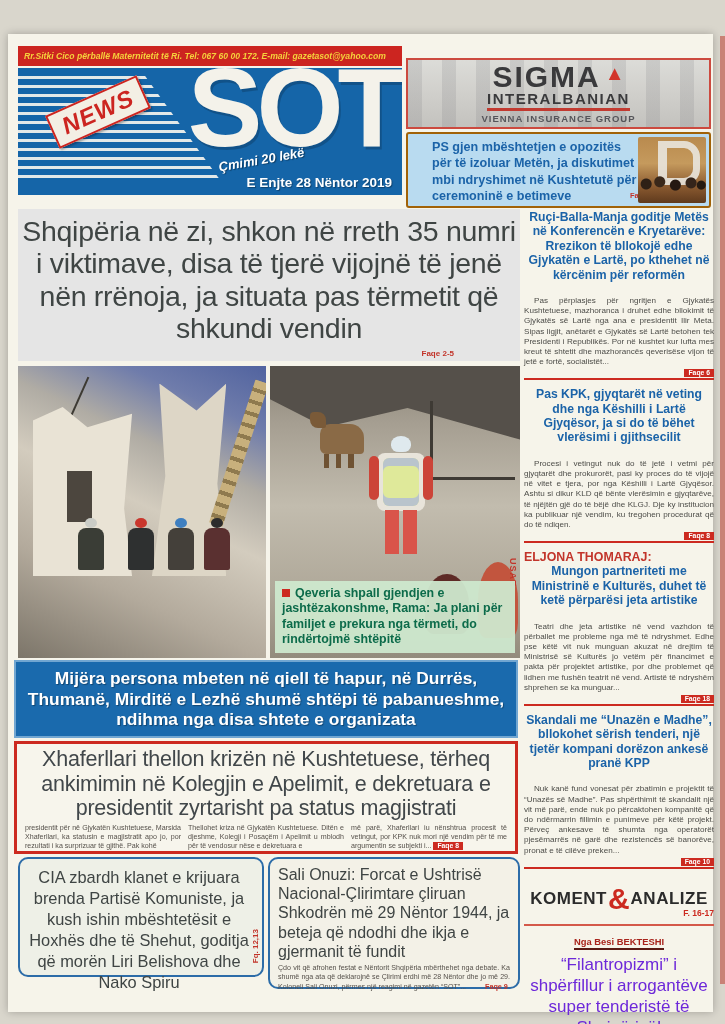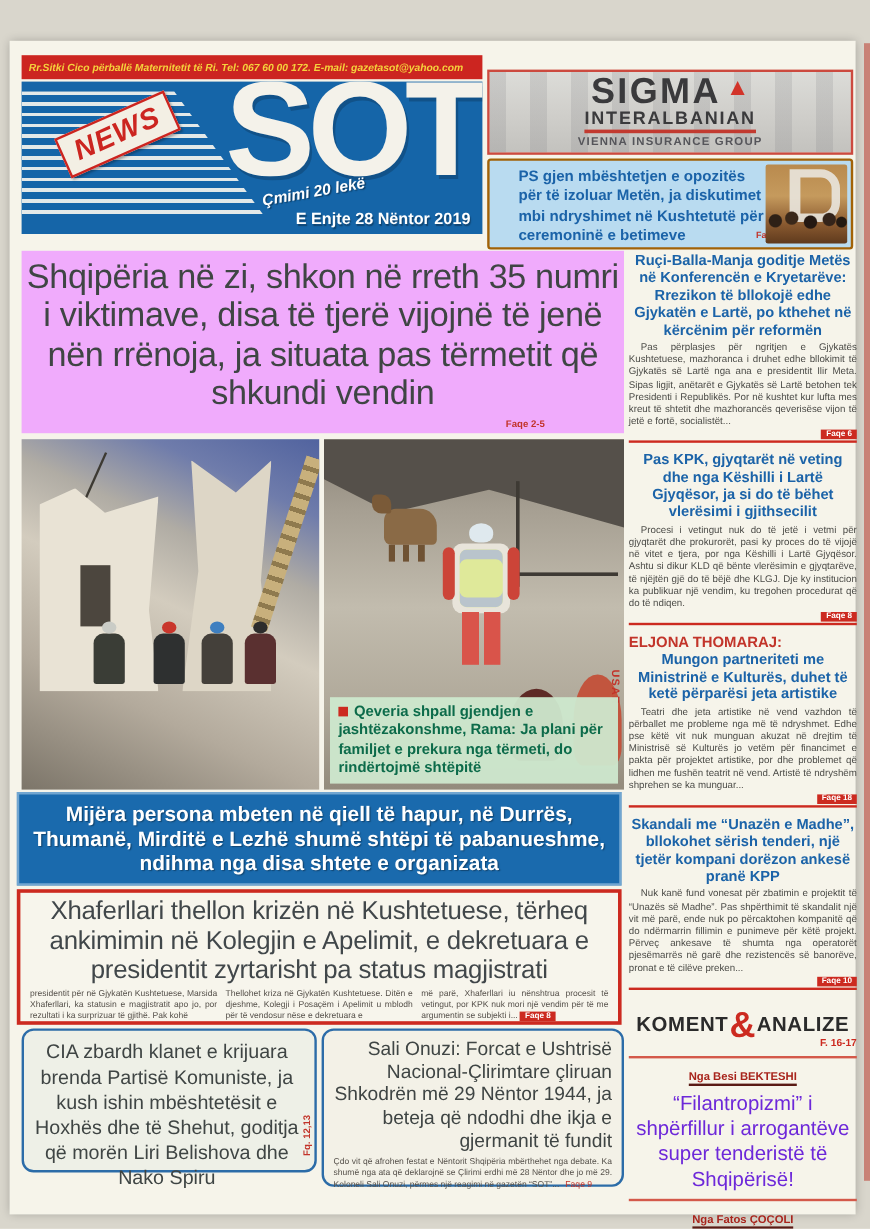--- a/index.html
+++ b/index.html
@@ -52,21 +52,21 @@
   .ps-photo .blobs{position:absolute;left:0;right:0;bottom:8px;height:22px;
       background:radial-gradient(circle at 12% 50%,#2e2016 0 5px,transparent 6px),
                  radial-gradient(circle at 32% 40%,#3a281a 0 5px,transparent 6px),
                  radial-gradient(circle at 55% 55%,#241812 0 5px,transparent 6px),
                  radial-gradient(circle at 78% 45%,#34241a 0 5px,transparent 6px),
                  radial-gradient(circle at 93% 55%,#241a12 0 4px,transparent 5px);}
   .ps-photo .screen-d{position:absolute;right:6px;top:4px;width:26px;height:30px;border:7px solid #e9e6de;
       border-left-width:9px;border-radius:0 16px 16px 0;opacity:.9;}
 
   
-  .headline-box{position:absolute;left:18px;top:209px;width:502px;height:152px;background:#f0abfc;
+  .headline-box{position:absolute;left:18px;top:209px;width:502px;height:152px;background:#e5e5e5;
       box-sizing:border-box;padding:6px 4px;text-align:center;}
   .headline-text{font-size:28.5px;color:#3f4544;line-height:1.14;letter-spacing:-.3px;}
   .headline-page{position:absolute;right:66px;bottom:3px;color:#c2342a;font-weight:700;font-size:8px;}
 
   
   .photo{position:absolute;top:366px;height:292px;overflow:hidden;}
   .photo-left{left:18px;width:248px;
       background:linear-gradient(205deg,#51639f 0%,#6f7cab 16%,#b0aca4 32%,#d3ccbe 48%,#b3aa9c 72%,#7c7569 100%);}
   .photo-right{left:270px;width:250px;
       background:linear-gradient(180deg,#8a8377 0%,#a69f92 20%,#c2bcae 48%,#b0a99a 76%,#938b7c 100%);}
@@ -122,30 +122,30 @@
 
   
   .cia-box{position:absolute;left:18px;top:857px;width:246px;height:120px;border:2px solid #2c6ca8;
       border-radius:10px;background:#eef0e7;box-sizing:border-box;padding:8px 12px 4px 8px;
       text-align:center;}
   .cia-text{font-size:16.4px;color:#3f4544;line-height:1.28;}
   .cia-page{position:absolute;right:2px;bottom:12px;color:#c2342a;font-weight:700;font-size:8px;
       writing-mode:vertical-rl;transform:rotate(180deg);}
   .onuzi-box{position:absolute;left:268px;top:857px;width:252px;height:132px;border:2px solid #2c6ca8;
       border-radius:10px;background:#f3f1e7;box-sizing:border-box;padding:6px 8px 4px;}
-  .onuzi-headline{font-size:16px;color:#3f4544;line-height:1.2;text-align:right;}
+  .onuzi-headline{font-size:16px;color:#3f4544;line-height:1.2;text-align:left;}
   .onuzi-body{font-size:7.1px;color:#55504a;line-height:1.3;text-align:justify;margin-top:3px;}
-  .onuzi-page{color:#c2342a;font-weight:400;font-size:7.2px;margin-left:3px;}
+  .onuzi-page{color:#c2342a;font-weight:700;font-size:7.2px;margin-left:17px;}
 
   
   .right-col{position:absolute;left:524px;top:210px;width:190px;height:802px;}
   .rc-article{margin-bottom:7px;}
   .rc-title{color:#1b63a8;font-weight:800;font-size:12.2px;line-height:1.18;text-align:center;}
   .rc-kicker{color:#c2342a;font-weight:800;font-size:12.4px;line-height:1.15;}
-  .rc-body{font-size:8.1px;line-height:1.26;text-align:justify;color:#4c4c48;margin-top:3px;text-indent:10px;}
+  .rc-body{font-size:8.1px;line-height:1.26;text-align:justify;color:#4c4c48;margin-top:14px;text-indent:10px;}
   .rc-rule{border-bottom:2.5px solid #cc2a20;position:relative;height:10px;margin-top:1px;}
   .rc-rule .badge{position:absolute;right:0;top:1px;}
 
   .koment{margin:8px 0 2px;text-align:center;position:relative;}
   .koment-w{font-size:17px;font-weight:800;color:#2b2b2b;letter-spacing:.5px;}
   .koment-amp{font-size:30px;font-weight:800;color:#cc2a20;position:relative;top:5px;margin:0 1px;}
   .koment-pages{color:#cc2a20;font-weight:800;font-size:8.5px;text-align:right;margin-top:-3px;}
 
   .opinion{border-top:2px solid #d4594a;padding-top:5px;margin-top:6px;text-align:center;}
   .opinion-byline{display:inline-block;color:#a8241c;font-weight:800;font-size:9.4px;

